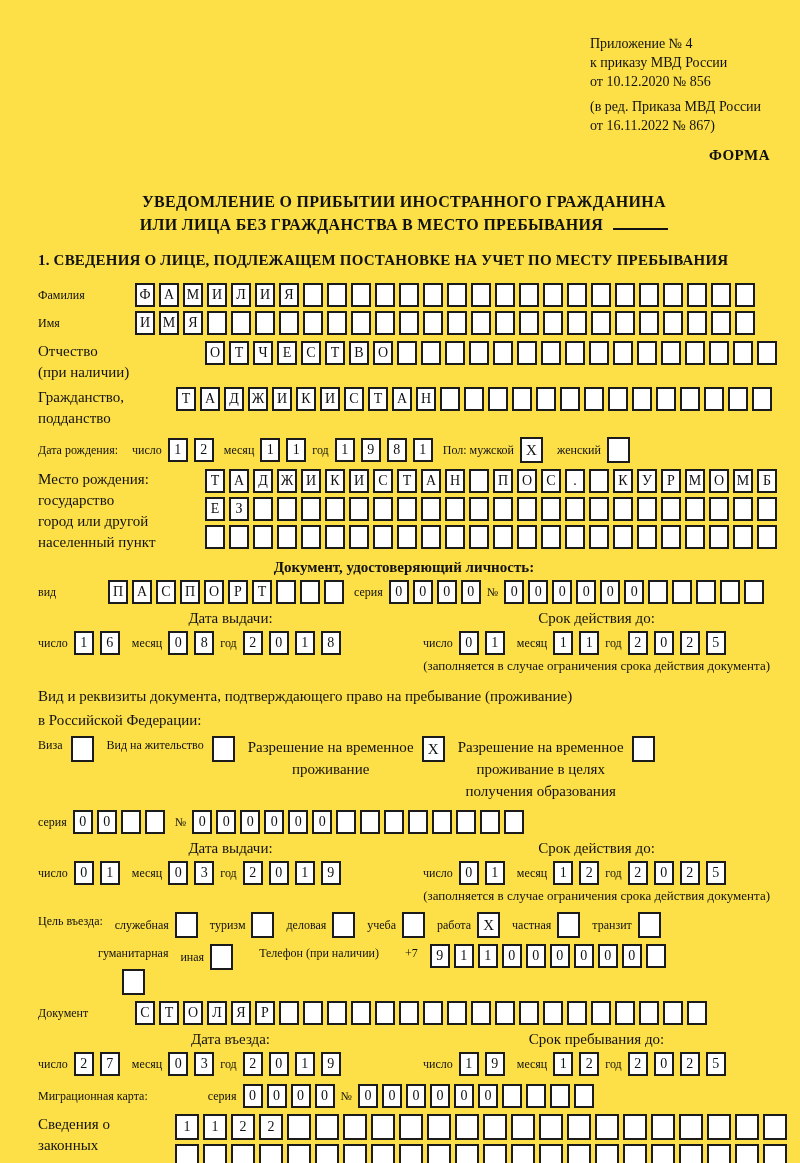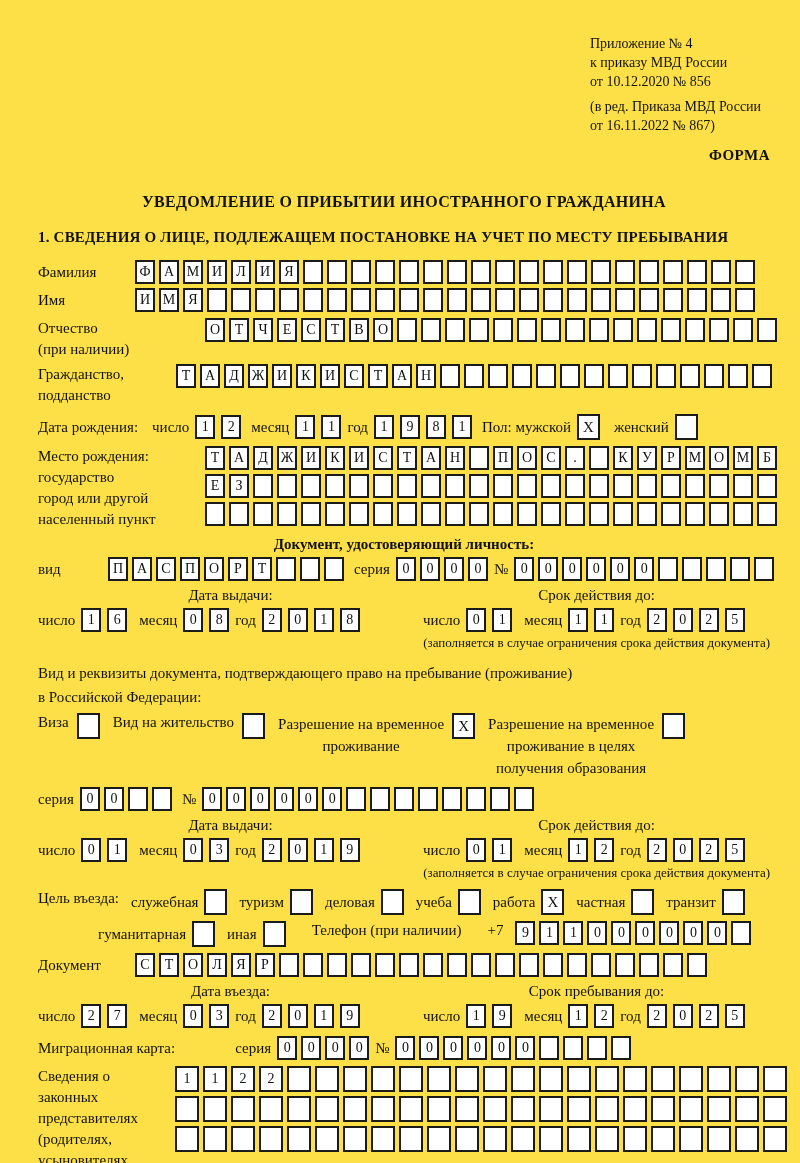--- a/index.html
+++ b/index.html
@@ -9,21 +9,21 @@
     font-family:"Liberation Serif","DejaVu Serif",serif;font-size:15px;
   }
   .appendix{margin-left:552px;font-size:14px;line-height:19px;}
   .appendix .ed{margin-top:6px;}
   .forma{margin-top:12px;text-align:right;font-weight:bold;font-size:15px;letter-spacing:.5px;}
   .title{margin-top:26px;text-align:center;font-weight:bold;font-size:16px;line-height:23px;letter-spacing:.3px;}
   .blank{display:inline-block;width:55px;border-bottom:2px solid #111;margin-left:10px;vertical-align:baseline;}
   .sec{margin-top:16px;font-weight:bold;font-size:15px;letter-spacing:.2px;}
   .frow{display:flex;align-items:center;margin-top:4px;}
   .frow.top{align-items:flex-start;}
-  .lbl{font-size:15px;line-height:19px;white-space:nowrap;}
+  .lbl{font-size:12px;line-height:19px;white-space:nowrap;}
   .w-sm{width:97px;flex:none;}
   .w-md{width:138px;flex:none;}
   .w-lg{width:167px;flex:none;}
   .w-rep{width:137px;flex:none;}
   .w-vid{width:70px;flex:none;}
   .lblcol{flex:none;white-space:normal;}
   .lblcol div{line-height:21px;}
   .cells{display:inline-flex;gap:4px;flex:none;}
   .cell{
     width:20px;height:24px;flex:none;box-sizing:border-box;border:2px solid #1b1b1b;
@@ -31,21 +31,21 @@
     font-size:14px;background:#fff;
   }
   .rep .cell{width:24px;height:26px;}
   .dc{gap:6px;}
   .cbox{
     width:23px;height:26px;flex:none;box-sizing:border-box;border:2px solid #1b1b1b;
     display:inline-flex;align-items:center;justify-content:center;font-size:15px;background:#fff;
   }
   .stack{display:flex;flex-direction:column;gap:4px;}
   .mt14{margin-top:14px;} .mt8{margin-top:8px;} .mt6{margin-top:6px;}
-  .ml6{margin-left:6px;} .ml10{margin-left:10px;} .ml14{margin-left:14px;} .ml60{margin-left:60px;}
+  .ml6{margin-left:6px;} .ml10{margin-left:10px;} .ml14{margin-left:14px;} .ml60{margin-left:60px;flex-direction:column;}
   .mr6{margin-right:6px;}
   .dochead{margin-top:6px;text-align:center;font-weight:bold;font-size:15px;}
   .dheads{display:flex;margin-top:6px;}
   .dh-l{width:385px;text-align:center;flex:none;}
   .dh-r{flex:1;text-align:center;}
   .dgroup{display:inline-flex;align-items:center;gap:6px;flex:none;}
   .dgroup.left{width:385px;}
   .note{margin-top:3px;text-align:right;font-size:13px;}
   .intro{margin-top:10px;line-height:24px;font-size:15px;}
   .opts{margin-top:4px;display:flex;align-items:flex-start;gap:13px;}
@@ -64,20 +64,21 @@
     <div>к приказу МВД России</div>
     <div>от 10.12.2020 № 856</div>
     <div class="ed">(в ред. Приказа МВД России</div>
     <div>от 16.11.2022 № 867)</div>
   </div>
 
   <div class="forma">ФОРМА</div>
 
   <div class="title">
     <div>УВЕДОМЛЕНИЕ О ПРИБЫТИИ ИНОСТРАННОГО ГРАЖДАНИНА</div>
+    <div><span>ИЛИ ЛИЦА БЕЗ ГРАЖДАНСТВА В МЕСТО ПРЕБЫВАНИЯ</span><span class="blank"></span></div>
   </div>
 
   <div class="sec">1. СВЕДЕНИЯ О ЛИЦЕ, ПОДЛЕЖАЩЕМ ПОСТАНОВКЕ НА УЧЕТ ПО МЕСТУ ПРЕБЫВАНИЯ</div>
 
   <div class="frow mt14">
     <span class="lbl w-sm">Фамилия</span>
     <span class="cells">
         <span class="cell">Ф</span>
         <span class="cell">А</span>
         <span class="cell">М</span>

